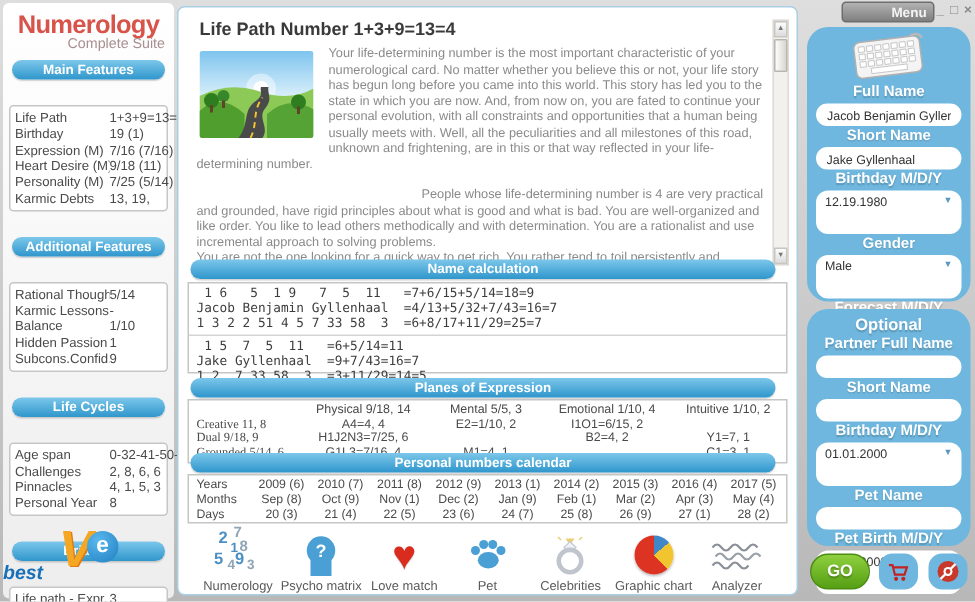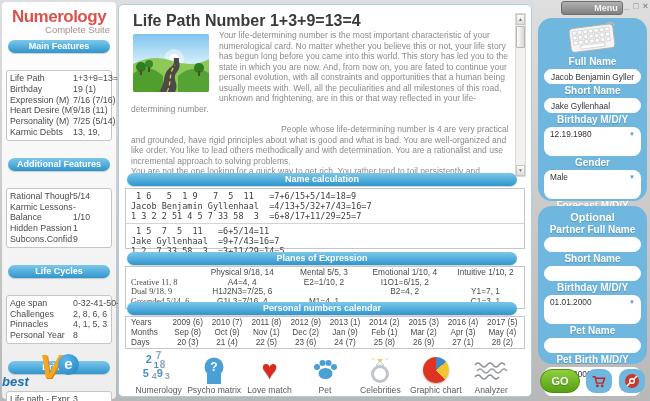--- a/index.html
+++ b/index.html
@@ -22,21 +22,21 @@
 
   .logo { position:absolute; left:0; right:0; bottom:10px; text-align:center; }
   .logo-v { font-size:34px; font-weight:bold; font-style:italic; color:#f5a623; text-shadow:1px 1px 0 #e07b10; }
   .logo-e { display:inline-block; width:21px; height:21px; border-radius:50%; background:radial-gradient(circle at 35% 30%,#5ab8ee,#1f7fc0);
             color:#fff; font-weight:bold; font-size:15px; line-height:20px; text-align:center; margin-left:-4px; position:relative; top:-9px; }
   .logo-best { font-style:italic; font-weight:bold; font-size:13px; color:#1a70b8; margin:-12px 24px 0 0; text-align:left; }
 
   
   #main { position:absolute; left:118px; top:4px; width:414px; height:393px; background:#fff;
           border:1px solid #a9cfe4; border-radius:5px; }
-  .main-title { position:absolute; left:14px; top:7px; font-size:16px; font-weight:bold; color:#3a3a3a; }
+  .main-title { position:absolute; left:14px; top:7px; font-size:12px; font-weight:bold; color:#3a3a3a; }
   .text-area { position:absolute; left:12px; top:25px; width:382px; height:146px; overflow:hidden;
                font-size:8.5px; line-height:10.5px; color:#8a8a8a; }
   .road-img { float:left; width:76px; height:58px; margin:4px 10px 4px 2px; border-radius:2px; }
   .p-body1 { text-indent:150px; margin-top:10px; }
 
   
   .vscroll { position:absolute; right:5px; top:8px; width:11px; height:164px; background:#f2f1ee; border:1px solid #dcdad5; }
   .varrow { height:11px; background:linear-gradient(180deg,#fdfdfd,#dcdcdc); border:1px solid #c8c6c0; font-size:5px;
             color:#777; text-align:center; line-height:9px; }
   .vthumb { height:22px; margin-top:1px; background:linear-gradient(90deg,#fdfdfd,#d8d6d0); border:1px solid #b8b6b0; border-radius:1px; }

